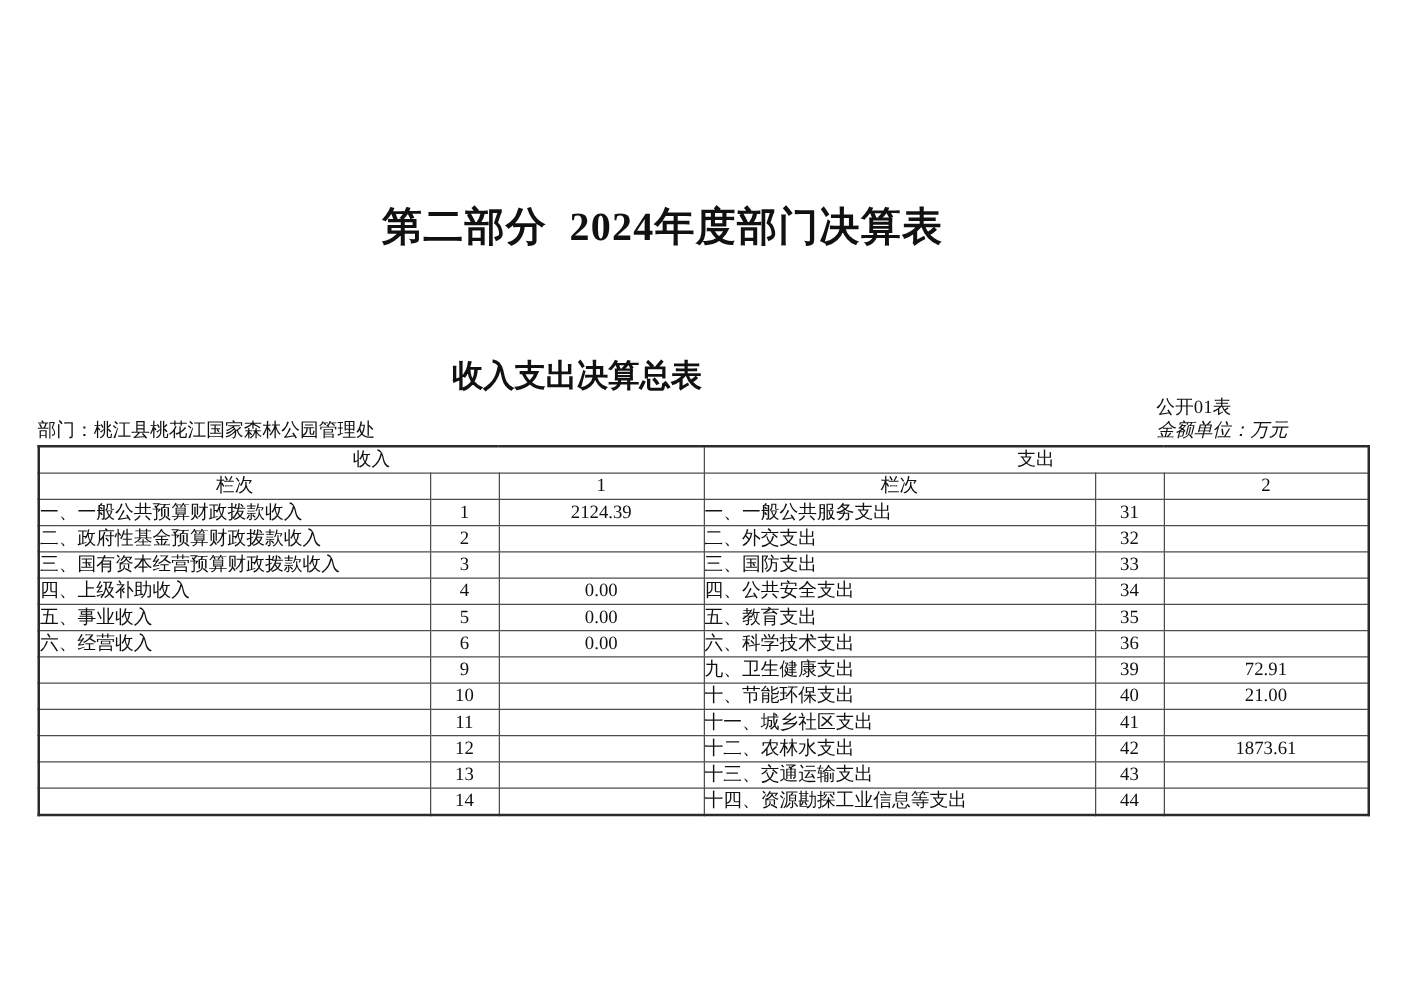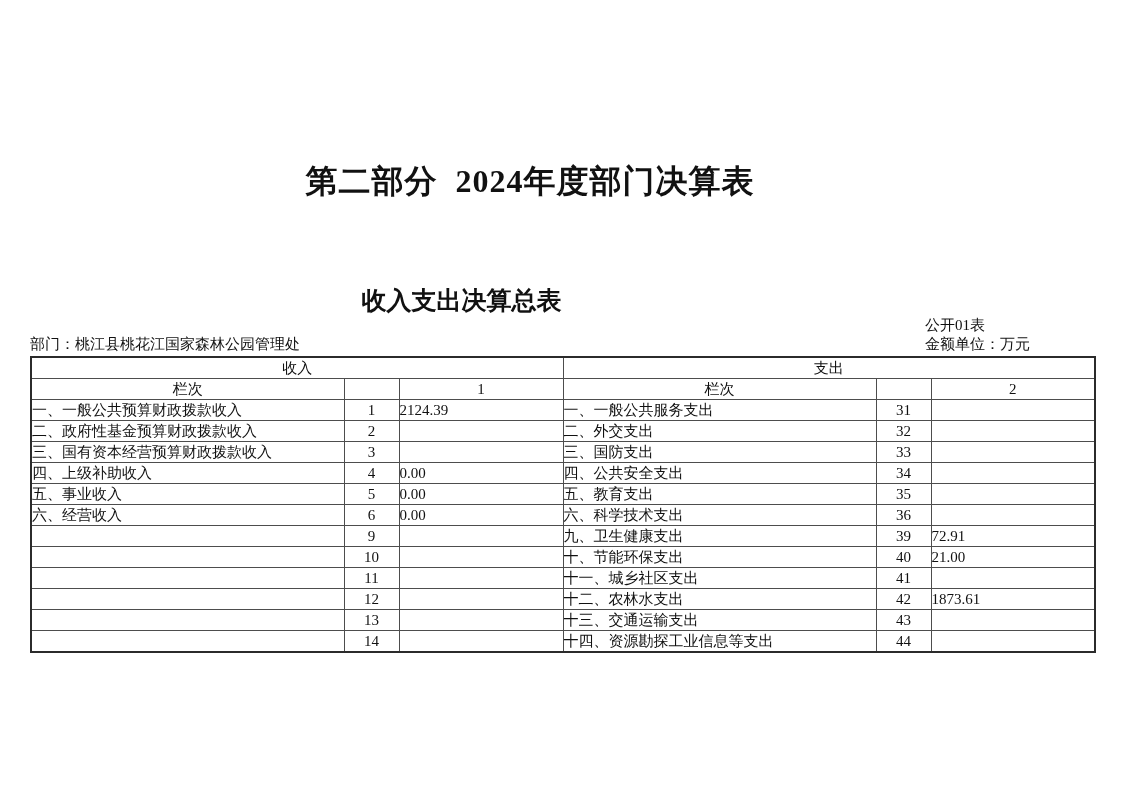--- a/index.html
+++ b/index.html
@@ -34,20 +34,21 @@
   }
   .meta-department {
     position: absolute;
     top: 335px; left: 30px;
     font-size: 15px;
   }
   .meta-unit {
     position: absolute;
     top: 335px; left: 925px;
     font-size: 15px;
+    font-style: italic;
   }
   table.summary {
     position: absolute;
     top: 356px; left: 30px;
     width: 1064px;
     border-collapse: collapse;
     table-layout: fixed;
     border: 2px solid #2b2b2b;
     padding-left: 36px;
   }
@@ -57,21 +58,21 @@
     padding: 0;
     font-size: 15px;
     line-height: 20px;
     white-space: nowrap;
     overflow: hidden;
   }
   td.section { text-align: center; }
   td.head { text-align: center; }
   td.item { text-align: left; padding-left: 2px; }
   td.line { text-align: center; }
-  td.amount { text-align: left; padding-right: 2px; }
+  td.amount { text-align: center; padding-right: 2px; }
 </style>
 </head>
 <body>
 
 <div class="page-title">第二部分  2024年度部门决算表</div>
 <div class="table-title">收入支出决算总表</div>
 <div class="table-code">公开01表</div>
 <div class="meta-department">部门：桃江县桃花江国家森林公园管理处</div>
 <div class="meta-unit">金额单位：万元</div>
 

